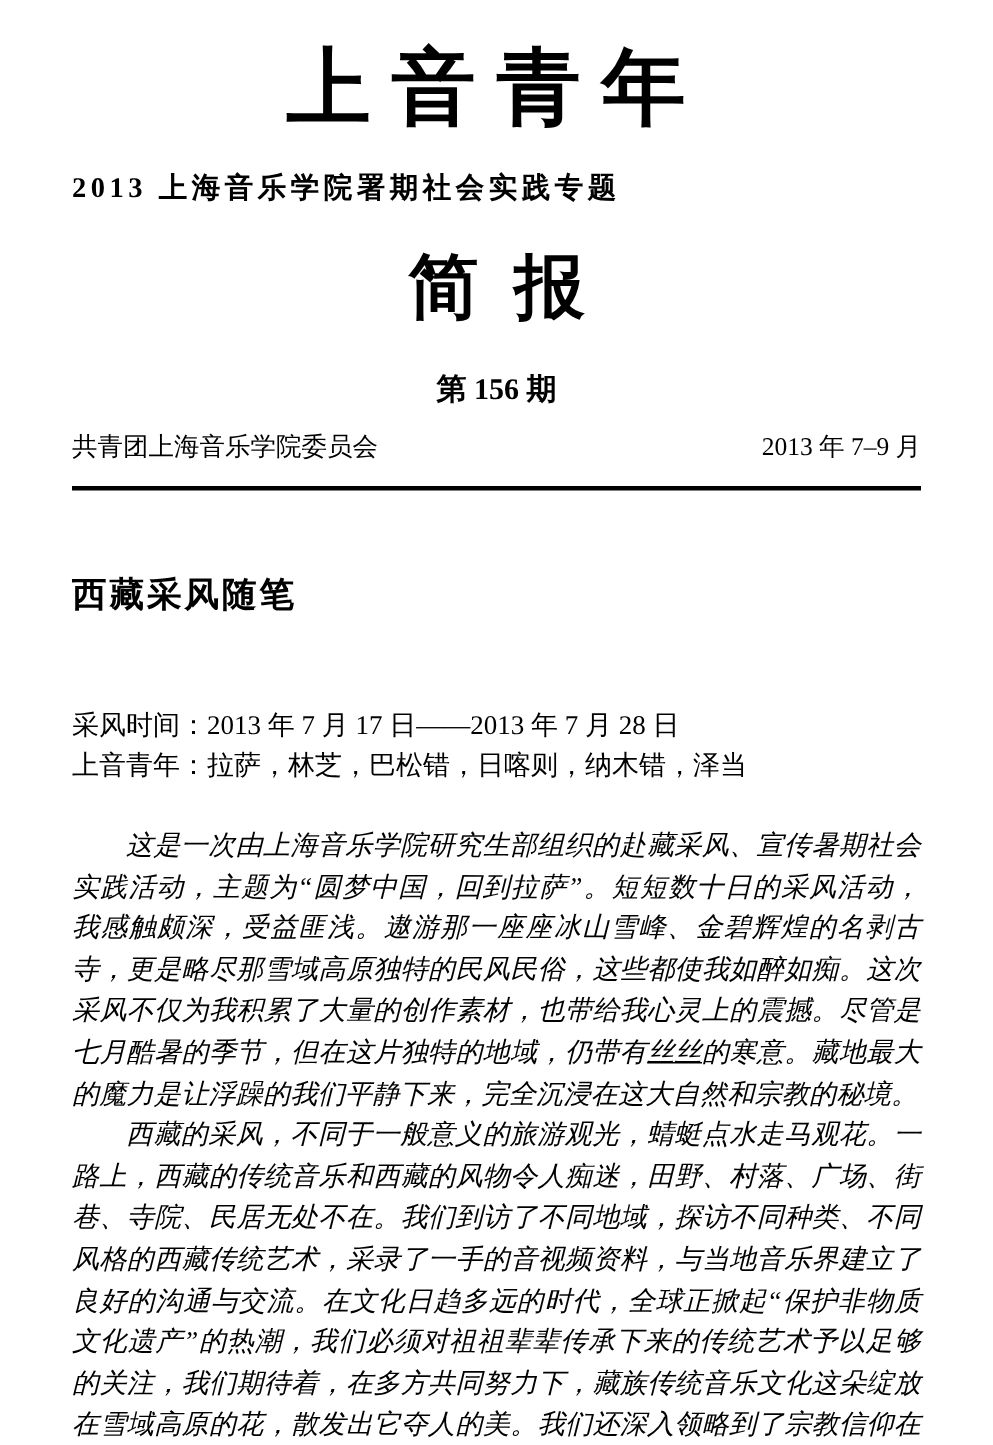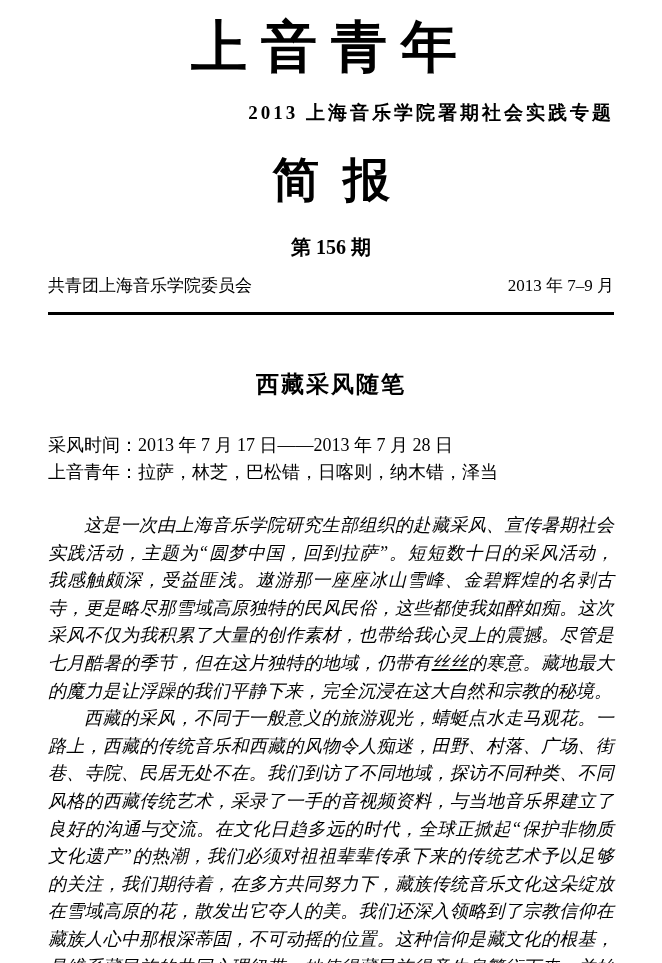--- a/index.html
+++ b/index.html
@@ -8,35 +8,35 @@
     height: 963px;
     background: #ffffff;
     color: #000000;
     overflow: hidden;
     font-family: "Liberation Serif", "DejaVu Serif", serif;
   }
   .page {
     width: 662px;
     height: 963px;
     box-sizing: border-box;
-    padding: 0 48px;
+    padding: 12px 48px;
     overflow: hidden;
   }
   .masthead-title {
     text-align: center;
     font-family: "DejaVu Serif", serif;
     font-weight: 900;
     font-size: 56px;
     line-height: 80px;
     letter-spacing: 14px;
     padding-top: 6px;
     white-space: nowrap;
   }
   .masthead-subtitle {
-    text-align: right;
+    text-align: left;
     font-weight: bold;
     font-size: 19px;
     letter-spacing: 3px;
     margin-top: 14px;
     white-space: nowrap;
   }
   .bulletin-title {
     text-align: center;
     font-weight: bold;
     font-size: 47px;
@@ -58,28 +58,28 @@
     font-size: 17px;
     margin-top: 13px;
   }
   .publication-period { }
   .divider-rule {
     height: 3px;
     background: #000000;
     margin-top: 15px;
   }
   .article-title {
-    text-align: center;
+    text-align: left;
     font-weight: bold;
     font-size: 23px;
     letter-spacing: 2px;
     margin-top: 54px;
   }
   .article-meta {
-    margin-top: 32px;
+    margin-top: 58px;
     font-size: 18px;
     line-height: 27px;
   }
   .article-body { margin-top: 26px; }
   .article-body p {
     margin: 0;
     font-size: 18px;
     line-height: 27.6px;
     letter-spacing: 0.2px;
     text-align: justify;

